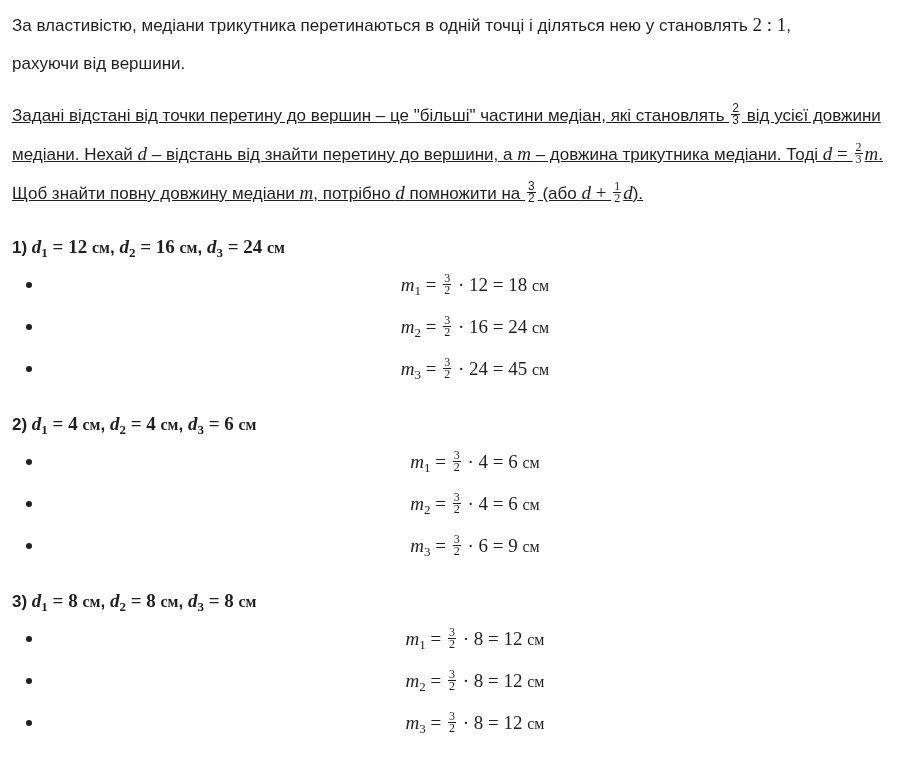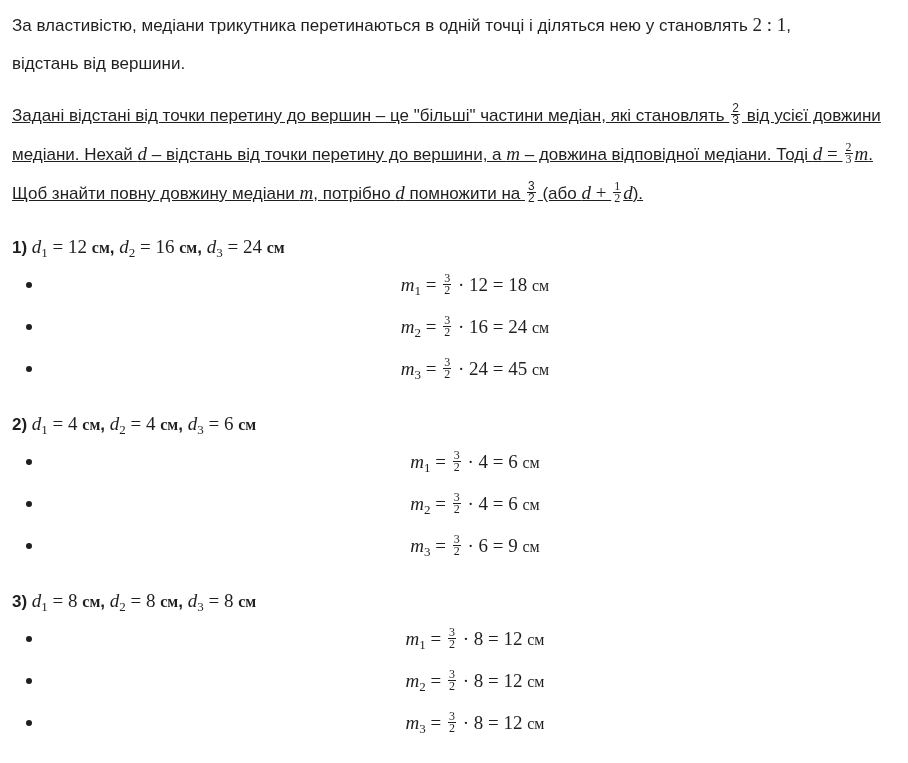--- a/index.html
+++ b/index.html
@@ -13,42 +13,42 @@
   p.para { margin: 0; line-height: 38px; }
   p.para + p.para { margin-top: 14px; text-decoration: underline; }
   .math { font-family: "Liberation Serif", "DejaVu Serif", serif; font-size: 19px; margin-top: 23px; }
   .mi { font-style: italic; }
   sub { font-size: 13px; vertical-align: -4px; line-height: 0; font-style: normal; }
   .frac { display: inline-flex; flex-direction: column; align-items: center; vertical-align: middle; font-size: 12px; line-height: 11px; margin: 0 2px; position: relative; top: -2px; }
   .frac .num { border-bottom: 1px solid #1f1f1f; padding: 0 1px; }
   .frac .den { padding: 0 1px; }
   .section { margin-top: 20px; }
   .section-head { font-weight: bold; line-height: 28px; margin: 0 0 2px 0; }
-  .section-head .math { font-weight: normal; }
+  .section-head .math { font-weight: bold; }
   ul.items { list-style: none; margin: 0; padding: 0; }
   ul.items li { position: relative; height: 42px; line-height: 42px; padding-left: 42px; text-align: center; }
   ul.items li .bullet { position: absolute; left: 14px; top: 18px; width: 6px; height: 6px; border-radius: 50%; background: #1f1f1f; }
   .unit { font-family: Liberation Serif, serif; font-size: 16px; }
   .section-head .unit { font-weight: bold; }
 </style>
 </head>
 <body>
 
 <div class="page">
 
   <p class="para">
     <span>За властивістю, медіани трикутника перетинаються в одній точці і діляться нею у становлять </span><span class="math">2 : 1</span><span>,</span><br>
-    <span>відстань від вершини.</span>
+    <span>рахуючи від вершини.</span>
   </p>
 
   <p class="para">
     <span>Задані відстані від точки перетину до вершин – це "більші" частини медіан, які становлять </span><span class="frac">
         <span class="num">2</span>
         <span class="den">3</span>
-      </span><span> від усієї довжини медіани. Нехай </span><span class="math mi">d</span><span> – відстань від точки перетину до вершини, а </span><span class="math mi">m</span><span> – довжина відповідної медіани. Тоді </span><span class="math"><span class="mi">d</span><span> = </span><span class="frac">
+      </span><span> від усієї довжини медіани. Нехай </span><span class="math mi">d</span><span> – відстань від знайти перетину до вершини, а </span><span class="math mi">m</span><span> – довжина трикутника медіани. Тоді </span><span class="math"><span class="mi">d</span><span> = </span><span class="frac">
           <span class="num">2</span>
           <span class="den">3</span>
         </span><span class="mi">m</span></span><span>. Щоб знайти повну довжину медіани </span><span class="math mi">m</span><span>, потрібно </span><span class="math mi">d</span><span> помножити на </span><span class="frac">
         <span class="num">3</span>
         <span class="den">2</span>
       </span><span> (або </span><span class="math"><span class="mi">d</span><span> + </span><span class="frac">
           <span class="num">1</span>
           <span class="den">2</span>
         </span><span class="mi">d</span></span><span>).</span>
   </p>

